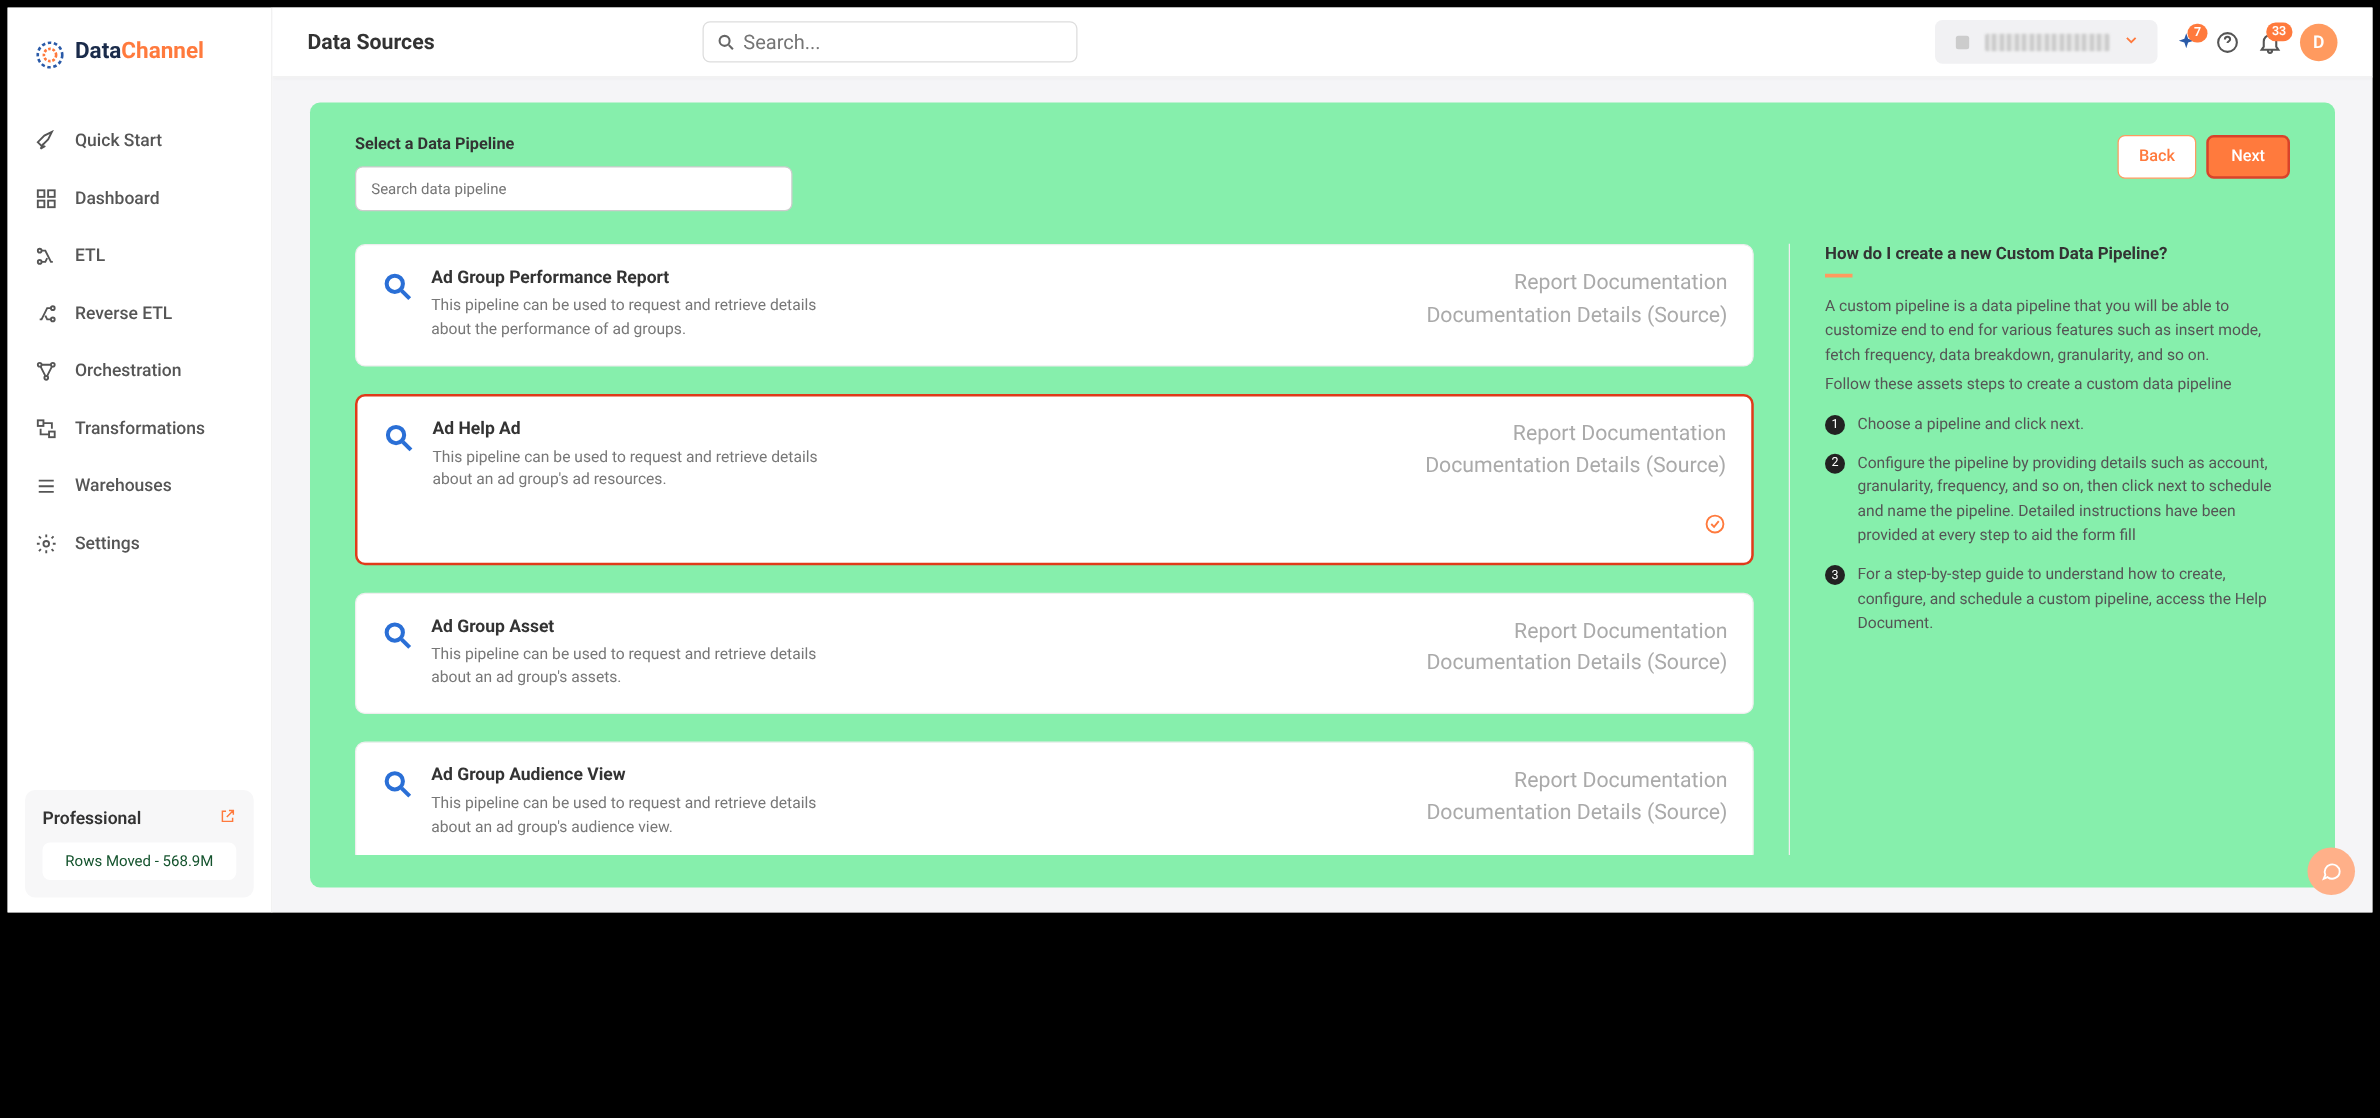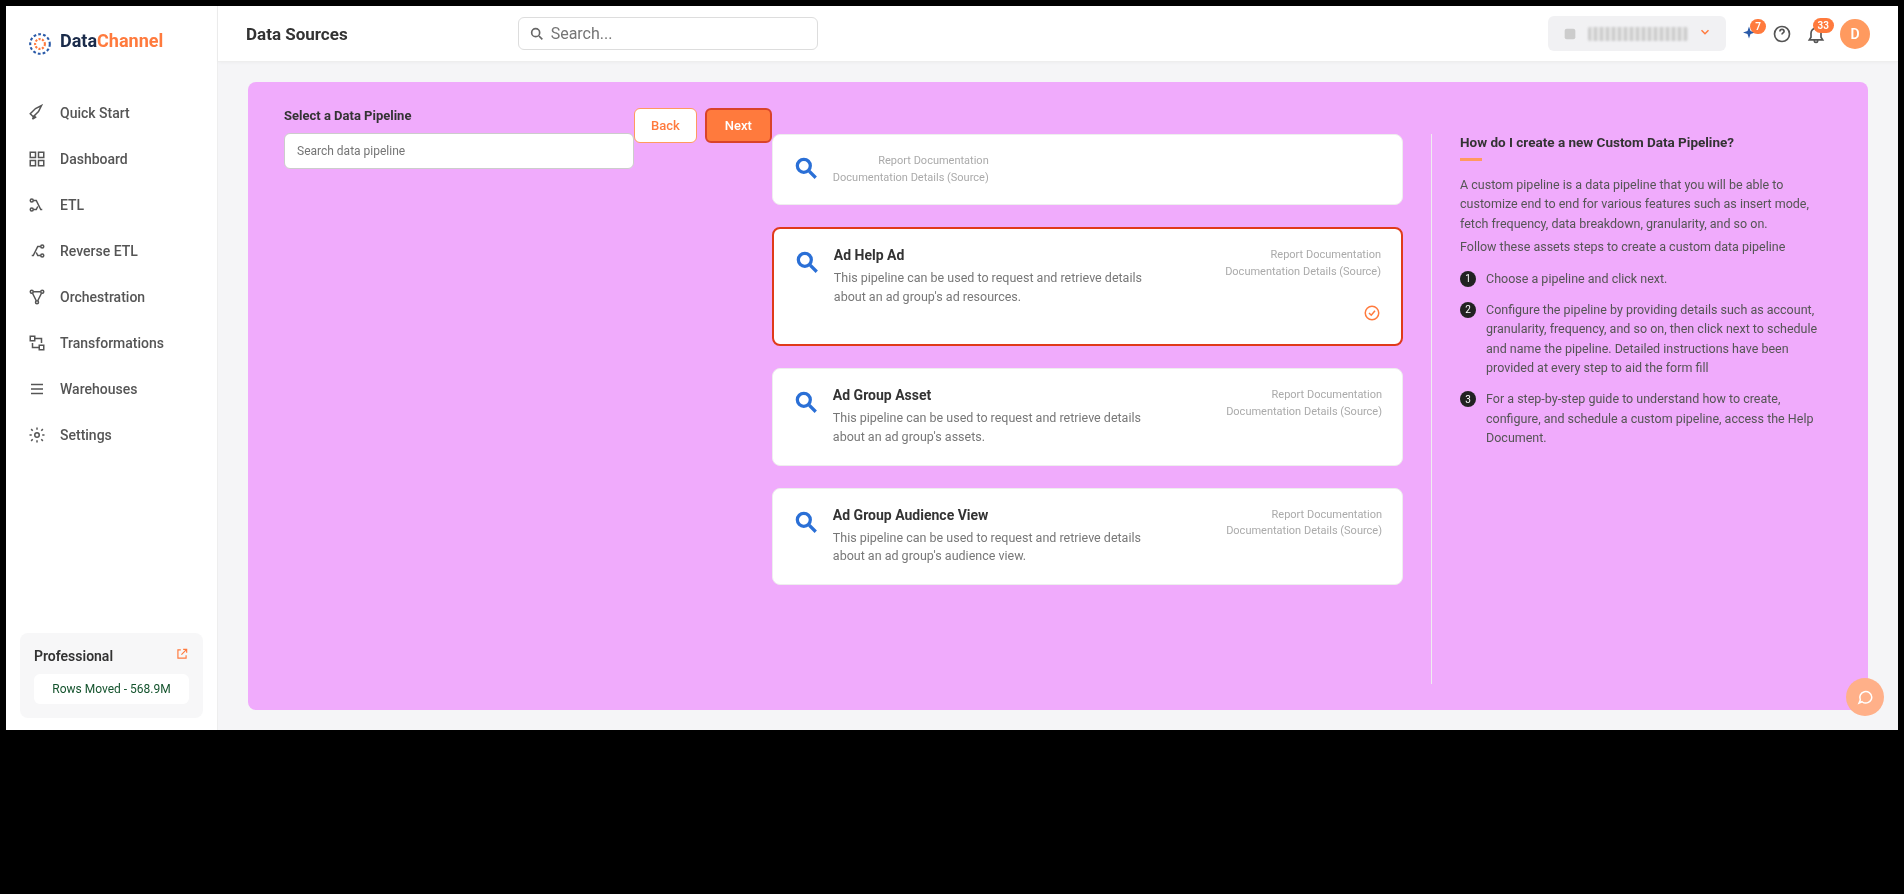--- a/index.html
+++ b/index.html
@@ -17,52 +17,52 @@
 .nav-item { display: flex; align-items: center; gap: 14px; padding: 14px 22px; color: #555; font-size: 14px; font-weight: 500; cursor: pointer; }
 .nav-icon { width: 18px; height: 18px; display: flex; align-items: center; justify-content: center; color: #555; }
 .plan-box { margin: 12px 14px; background: #f7f7f8; border-radius: 8px; padding: 14px; }
 .plan-title { display:flex; justify-content: space-between; align-items: center; font-weight: 600; font-size: 14px; color: #333; }
 .plan-title .ext { color: #ff7a3d; font-size: 14px; }
 .plan-rows { background: #fff; border-radius: 6px; padding: 8px 10px; margin-top: 10px; font-size: 12px; color: #14532d; text-align:center; }
 .collapse { padding: 12px; text-align: center; font-size: 12px; color: #888; cursor: pointer; }
 
 
 .main { flex: 1; background: #f5f5f7; display: flex; flex-direction: column; }
-.topbar { background: #fff; margin: 0; padding: 10px 28px; display: flex; align-items: center; border-bottom: 1px solid #eee; box-shadow: 0 1px 3px rgba(0,0,0,0.03); }
+.topbar { background: #fff; margin: 0; padding: 10px 28px; display: flex; align-items: center; border-bottom: 1px solid #eee; box-shadow: 0 1px 3px rgba(0,0,0,0.03); gap: 44px; }
 .page-title { font-size: 17px; font-weight: 700; color: #333; }
 .search-wrap { margin-left: 170px; }
 .search-box { display: flex; align-items: center; border: 1px solid #ddd; border-radius: 6px; padding: 6px 10px; width: 300px; background: #fff; }
 .search-box input { border: none; outline: none; font-size: 16px; flex:1; margin-left: 6px; }
 .topbar-right { margin-left: auto; display: flex; align-items: center; gap: 14px; }
 .account-select { background: #f1f1f3; border-radius: 6px; padding: 8px 14px; display: flex; align-items: center; gap: 10px; min-width: 160px; }
 .account-blur { width: 100px; height: 14px; background: repeating-linear-gradient(90deg,#ccc,#ccc 3px,#e5e5e5 3px,#e5e5e5 6px); filter: blur(1px); border-radius:2px; }
 .chev-down { color: #ff7a3d; }
 .tb-icon { position: relative; color: #555; cursor: pointer; display:flex; }
 .badge { position: absolute; top: -6px; right: -8px; background: #ff7a3d; color: #fff; border-radius: 10px; font-size: 10px; font-weight: 600; padding: 1px 5px; line-height: 1.3; }
 .avatar { width: 30px; height: 30px; border-radius: 50%; background: #ff9a5f; color: #fff; display: flex; align-items: center; justify-content: center; font-weight: 600; font-size: 14px; }
 
 
 .content { flex: 1; padding: 20px 30px; overflow: hidden; }
-.panel { background: #f0abfc; border-radius: 8px; padding: 26px 36px; height: 100%; display: flex; flex-direction: row; }
+.panel { background: #86efac; border-radius: 8px; padding: 26px 36px; height: 100%; display: flex; flex-direction: column; }
 .panel-head { display: flex; align-items: flex-start; justify-content: space-between; }
 .select-title { font-size: 13px; font-weight: 700; color: #333; margin-bottom: 10px; }
 .pipeline-search { border: 1px solid #ccc; border-radius: 6px; padding: 10px 12px; width: 350px; font-size: 12px; outline: none; }
 .btns { display: flex; gap: 8px; }
 .btn-back { border: 1px solid #ff9a5f; background: #fff; color: #ff7a3d; border-radius: 6px; padding: 8px 16px; font-size: 13px; font-weight: 500; cursor: pointer; }
 .btn-next { border: 2px solid #d9432a; background: #ff7a3d; color: #fff; border-radius: 6px; padding: 8px 18px; font-size: 13px; font-weight: 500; cursor: pointer; }
 
 .cols { display: flex; gap: 0; margin-top: 26px; flex: 1; min-height: 0; }
 .list-col { flex: 1; overflow-y: auto; padding-right: 28px; border-right: 1px solid #eee; }
 .card { border: 1px solid #eee; border-radius: 8px; padding: 18px 20px; margin-bottom: 22px; display: flex; gap: 14px; position: relative; background:#fff; cursor:pointer; }
 .card.selected { border: 2px solid #e03a1a; }
 .card-icon { width: 26px; height: 26px; color: #2a6fd6; flex-shrink: 0; margin-top: 2px; }
 .card-body { flex: 1; }
 .card-title { font-size: 14px; font-weight: 700; color: #333; margin-bottom: 6px; }
 .card-desc { font-size: 12.5px; color: #777; line-height: 1.5; max-width: 320px; }
-.card-links { text-align: right; font-size: 11px; color: #aaa; line-height: 1.5; }
+.card-links { text-align: right; font-size: 17px; color: #aaa; line-height: 1.5; }
 .check { color: #ff7a3d; margin-top: 24px; }
 
 .help-col { width: 400px; padding-left: 28px; font-size: 13px; color: #444; }
 .help-title { font-weight: 700; font-size: 13.5px; color: #333; margin-bottom: 8px; }
 .help-underline { width: 22px; height: 3px; background: #ff9a5f; margin-bottom: 14px; }
 .help-text { line-height: 1.55; color: #555; font-size: 12.5px; margin-bottom: 4px; }
 .step-list { margin-top: 12px; }
 .step { display: flex; gap: 10px; margin-bottom: 12px; font-size: 12.5px; color: #555; line-height: 1.55; }
 .step-num { width: 16px; height: 16px; background: #222; color: #fff; border-radius: 50%; font-size: 10px; display: flex; align-items: center; justify-content: center; flex-shrink: 0; margin-top: 2px; }
 
@@ -235,20 +235,24 @@
           </div>
         </div>
 
         <div class="cols">
           <div class="list-col" id="pipeline-list">
               <div class="card">
                 <div class="card-icon"><svg width="26" height="26" viewBox="0 0 24 24" fill="none" stroke="#2a6fd6" stroke-width="3">
                     <circle cx="10" cy="10" r="6"></circle>
                     <line x1="15" y1="15" x2="21" y2="21"></line>
                   </svg></div>
+                <div class="card-body">
+                  <div class="card-title">Ad Group Performance Report</div>
+                  <div class="card-desc">This pipeline can be used to request and retrieve details about the performance of ad groups.</div>
+                </div>
                 <div>
                   <div class="card-links">Report Documentation<br>Documentation Details (Source)</div>
                 </div>
               </div>
               <div class="card selected">
                 <div class="card-icon"><svg width="26" height="26" viewBox="0 0 24 24" fill="none" stroke="#2a6fd6" stroke-width="3">
                     <circle cx="10" cy="10" r="6"></circle>
                     <line x1="15" y1="15" x2="21" y2="21"></line>
                   </svg></div>
                 <div class="card-body">

